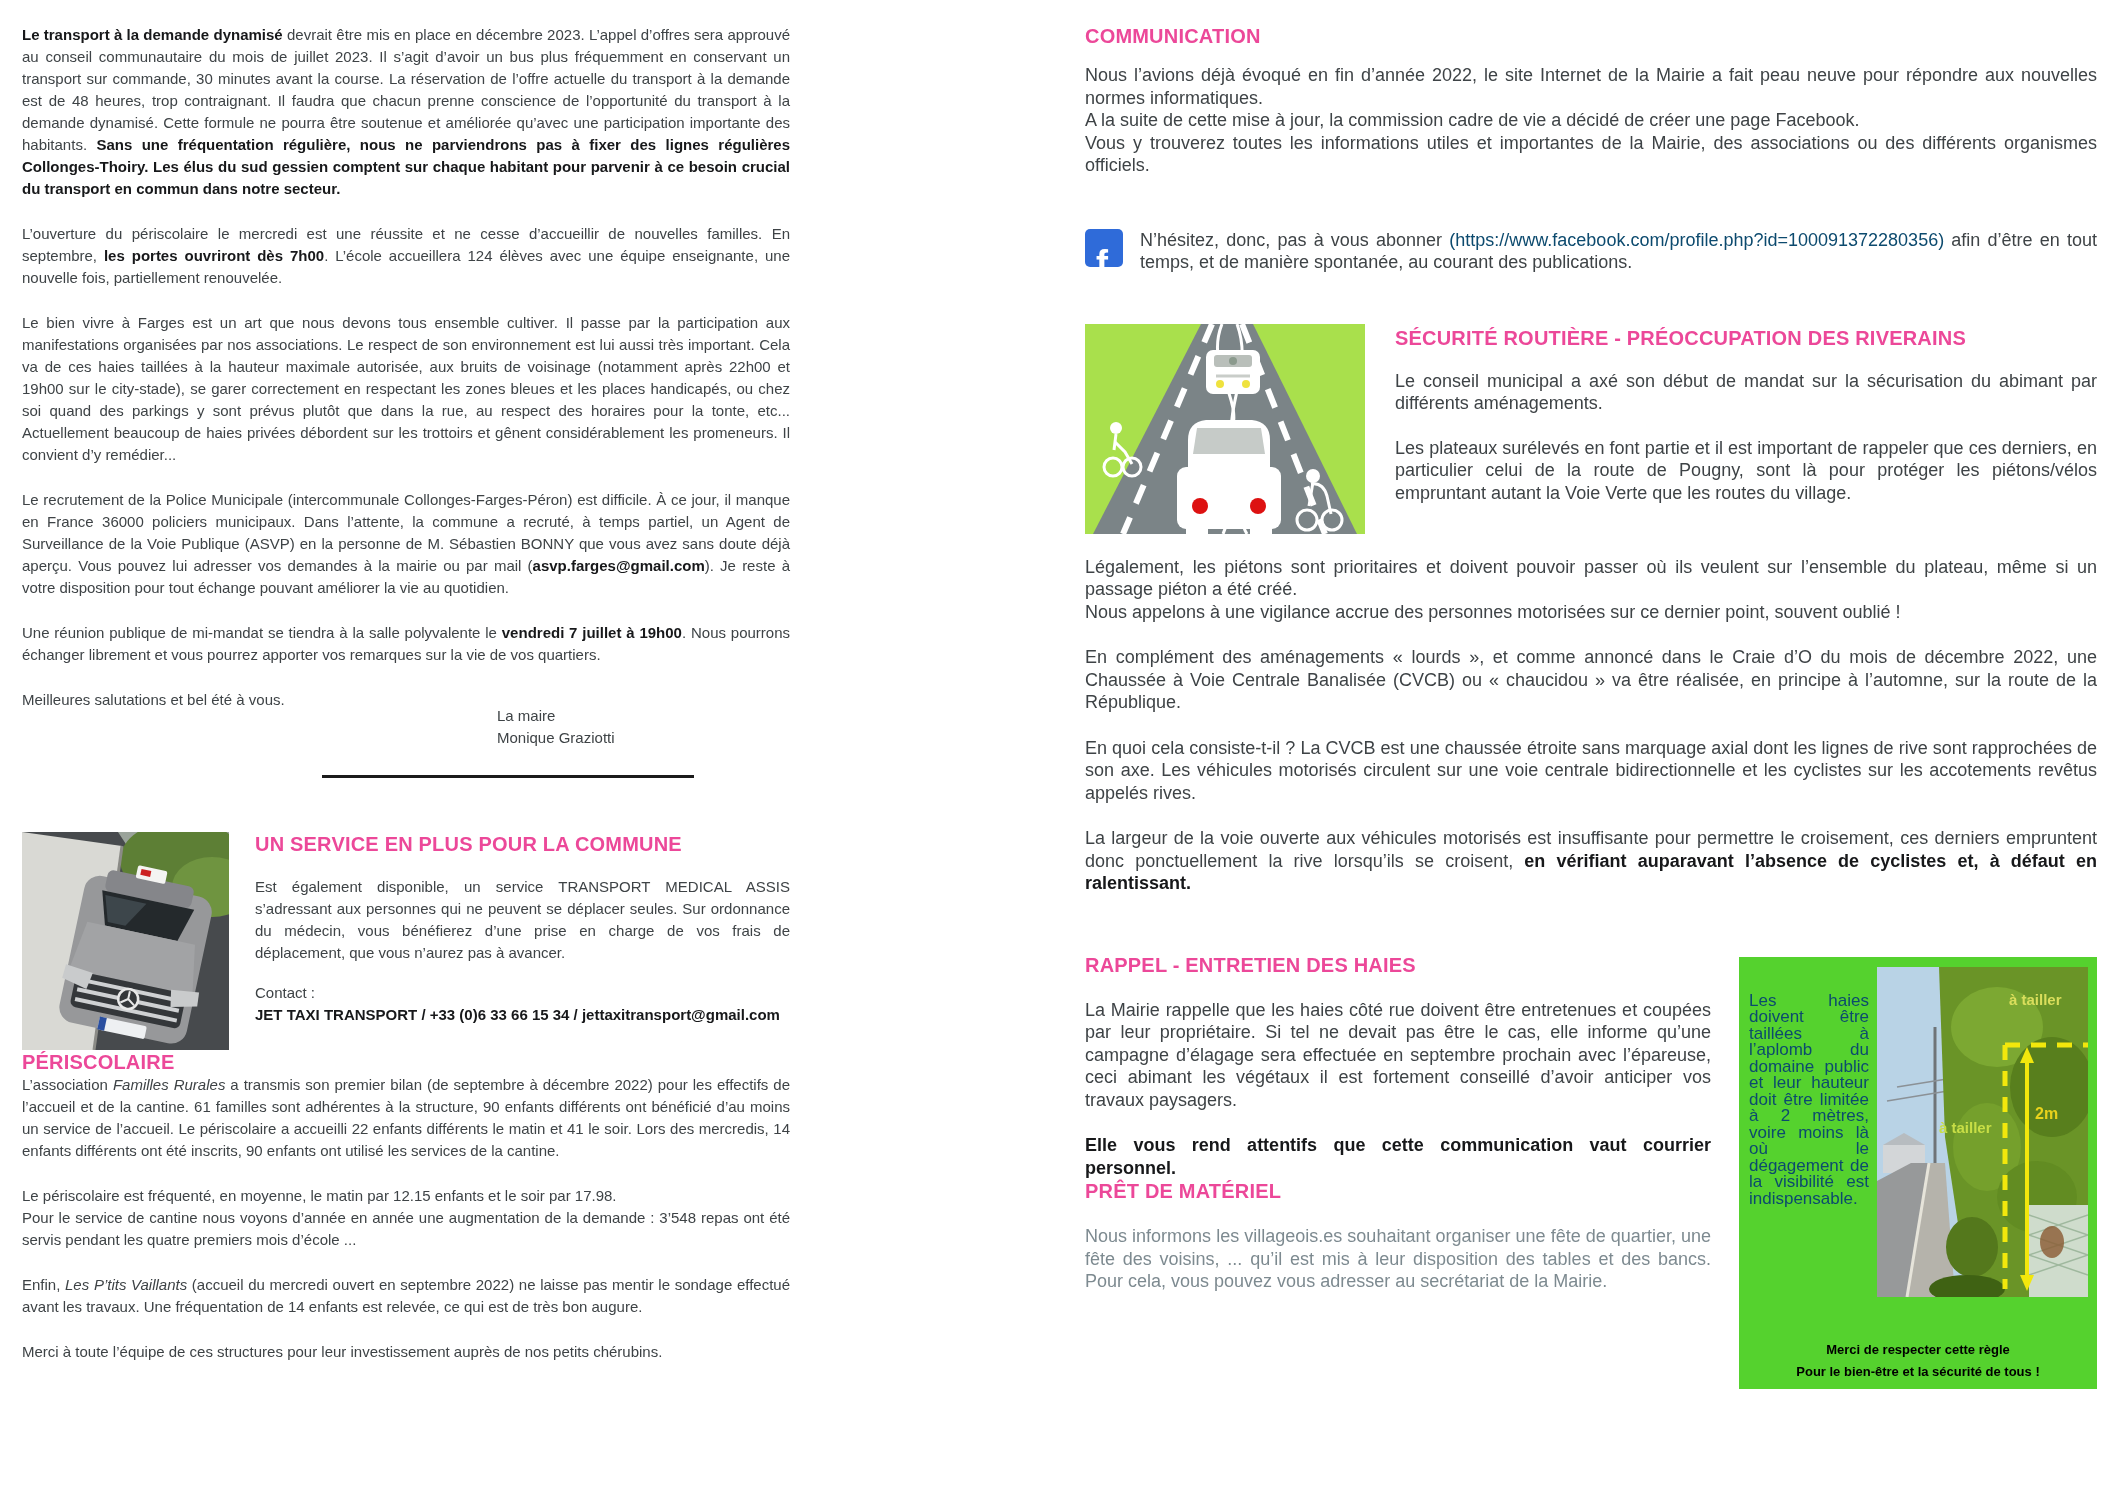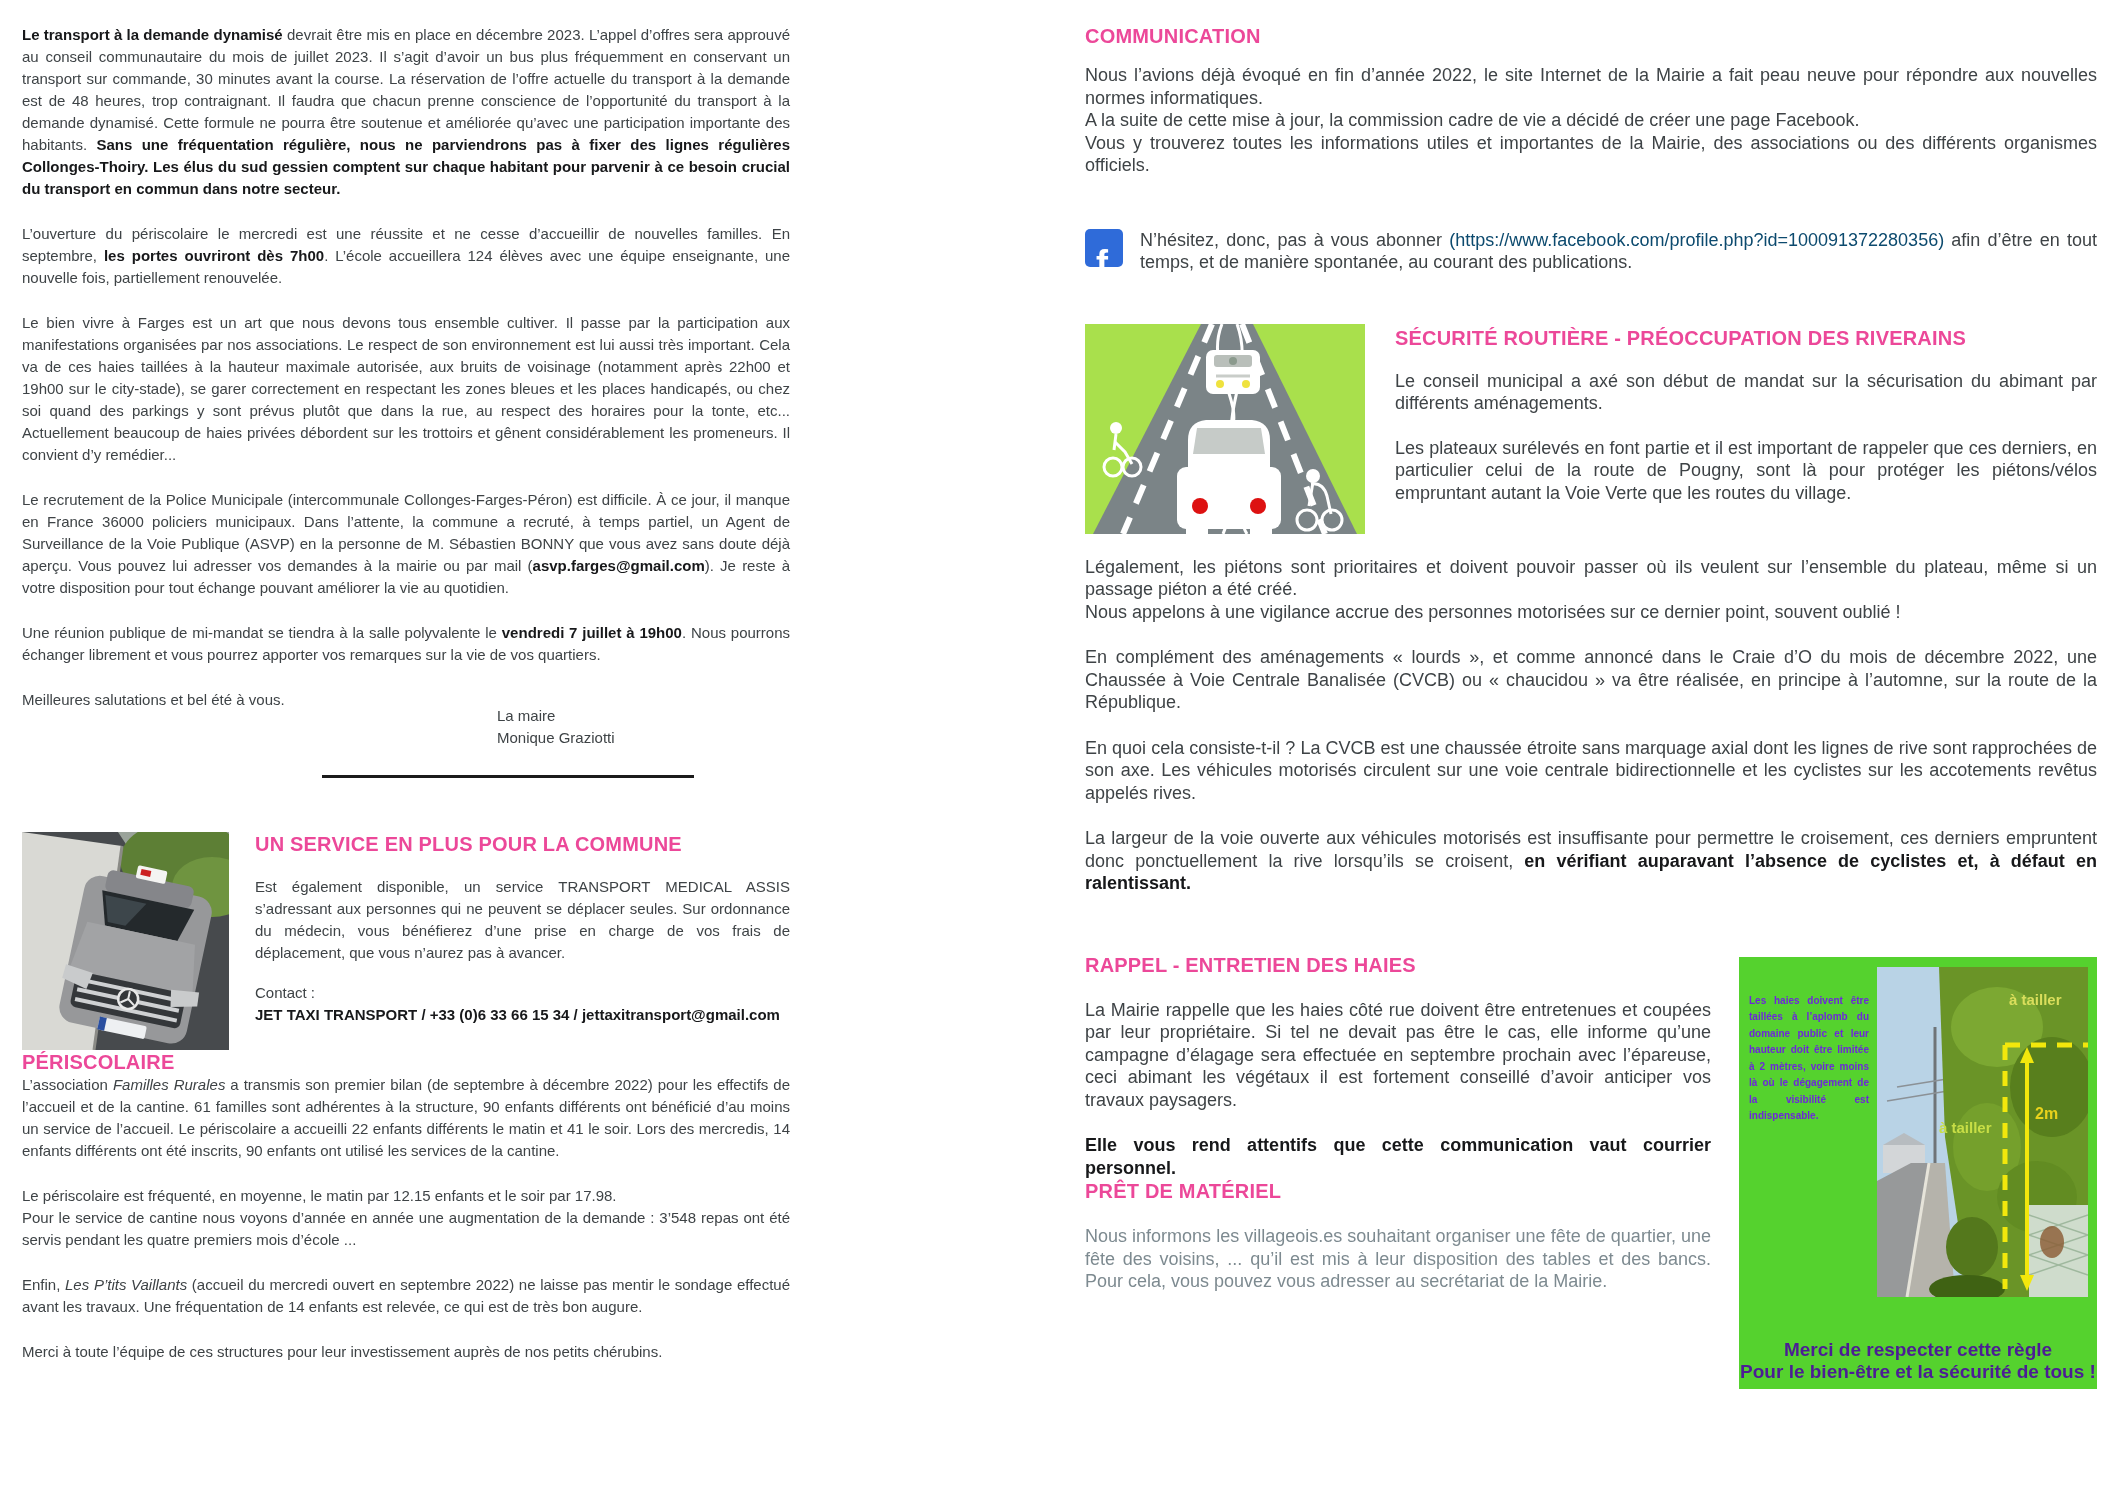--- a/index.html
+++ b/index.html
@@ -30,25 +30,25 @@
   .illo{width:280px;height:210px;flex:none;}
   .sec-text{flex:1;}
   .sec-text h3{margin:2px 0 20px 0;}
   .sec-text p{margin-bottom:22px;}
   .rappel{position:relative;margin-top:58px;}
   .rappel-text{width:626px;}
   .rappel-text h3{margin-bottom:22px;}
   .gray{color:#7d8a90;}
   .pret-h{margin-top:40px;margin-bottom:20px;}
   .panel{position:absolute;top:4px;right:0;width:358px;height:432px;background:#55d22e;}
-  .panel-t{position:absolute;left:10px;width:120px;font-size:10px;line-height:16.5px;
-           font-weight:bold;color:#6d28d9;text-align:justify;}
+  .panel-t{position:absolute;left:10px;width:120px;font-size:17px;line-height:16.5px;
+           font-weight:normal;color:#0c4a6e;text-align:justify;}
   .panel-photo{position:absolute;left:138px;top:10px;width:211px;height:330px;}
   .panel-foot{position:absolute;left:0;bottom:6px;width:100%;text-align:center;
-              font-size:19px;line-height:22px;font-weight:bold;color:#4c1d95;}
+              font-size:13px;line-height:22px;font-weight:bold;color:#000000;}
   svg{display:block;}
 </style>
 </head>
 <body>
 
 <div class="page">
 
   <div class="col-left">
 
     <p class="mb"><b>Le transport à la demande dynamisé</b><span> devrait être mis en place en décembre 2023. L’appel d’offres sera approuvé au conseil communautaire du mois de juillet 2023. Il s’agit d’avoir un bus plus fréquemment en conservant un transport sur commande, 30 minutes avant la course. La réservation de l’offre actuelle du transport à la demande est de 48 heures, trop contraignant. Il faudra que chacun prenne conscience de l’opportunité du transport à la demande dynamisé. Cette formule ne pourra être soutenue et améliorée qu’avec une participation importante des habitants. </span><b>Sans une fréquentation régulière, nous ne parviendrons pas à fixer des lignes régulières Collonges-Thoiry. Les élus du sud gessien comptent sur chaque habitant pour parvenir à ce besoin crucial du transport en commun dans notre secteur.</b></p>

